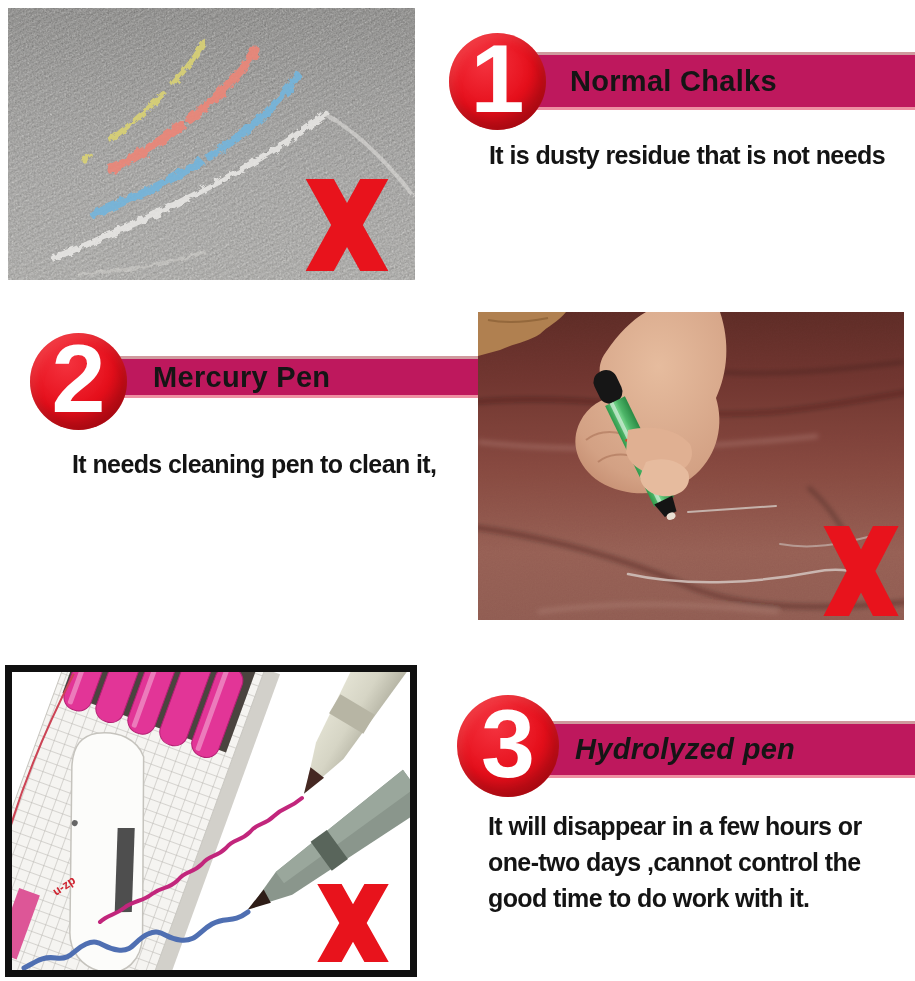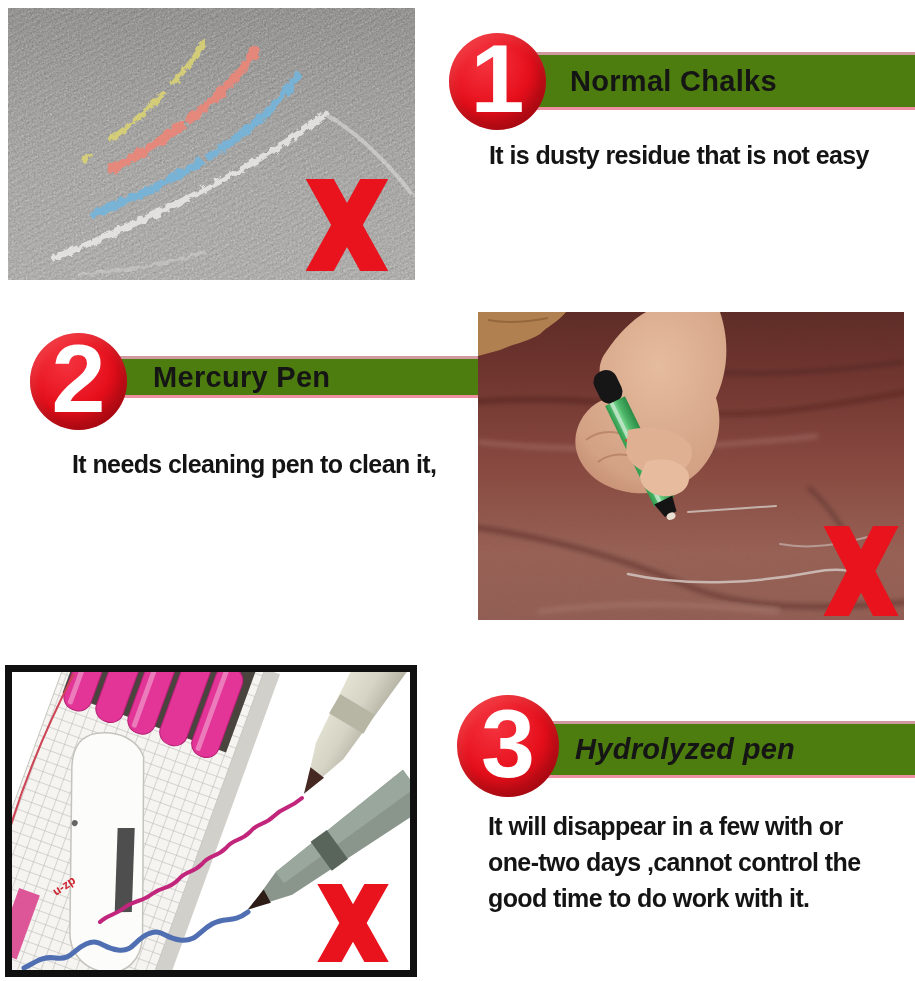--- a/index.html
+++ b/index.html
@@ -1,21 +1,21 @@
 <!DOCTYPE html>
 <html><head>
 <meta charset="utf-8">
 <style>
   * { margin:0; padding:0; box-sizing:border-box; }
   html,body { width:915px; height:981px; background:#ffffff;
     font-family:"Liberation Sans", sans-serif; }
   .canvas { position:relative; width:915px; height:981px; background:#ffffff; overflow:hidden; }
 
   
-  .band { position:absolute; background:#4d7c0f;
+  .band { position:absolute; background:#be185d;
     border-top:3px solid #cf9a9e; border-bottom:3px solid #ee8fa2;
     display:flex; align-items:center; z-index:1; }
   .band .t { font-weight:bold; font-size:29px; color:#151515; letter-spacing:.3px; }
   #band1 { left:500px; top:52px;  width:415px; height:58px; }
   #band1 .t { padding-left:70px; }
   #band2 { left:48px;  top:356px; width:430px; height:42px; }
   #band2 .t { padding-left:105px; }
   #band3 { left:508px; top:721px; width:407px; height:57px; }
   #band3 .t { padding-left:67px;font-style:italic; }
 
@@ -99,21 +99,21 @@
     </svg>
   </div>
 
   <div class="badge" id="badge1">
     <span>1</span>
   </div>
   <div class="band" id="band1">
     <div class="t">Normal Chalks</div>
   </div>
   <div class="desc" id="desc1">
-    <div>It is dusty residue that is not easy</div>
+    <div>It is dusty residue that is not needs</div>
   </div>
 
   <div class="badge" id="badge2">
     <span>2</span>
   </div>
   <div class="band" id="band2">
     <div class="t">Mercury Pen</div>
   </div>
   <div class="desc" id="desc2">
     <div>It needs cleaning pen to clean it,</div>
@@ -261,18 +261,18 @@
     </svg>
   </div>
 
   <div class="badge" id="badge3">
     <span>3</span>
   </div>
   <div class="band" id="band3">
     <div class="t">Hydrolyzed pen</div>
   </div>
   <div class="desc" id="desc3">
-    <div>It will disappear in a few with or</div>
+    <div>It will disappear in a few hours or</div>
     <div>one-two days ,cannot control the</div>
     <div>good time to do work with it.</div>
   </div>
 
 </div>
 
 </body></html>

